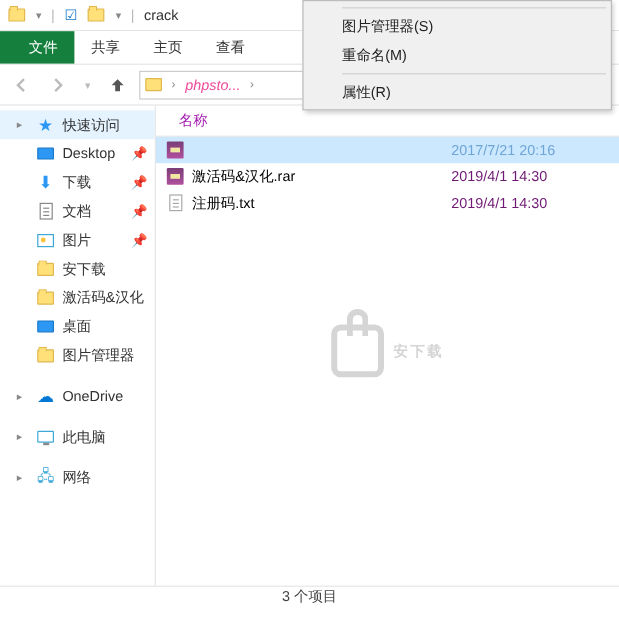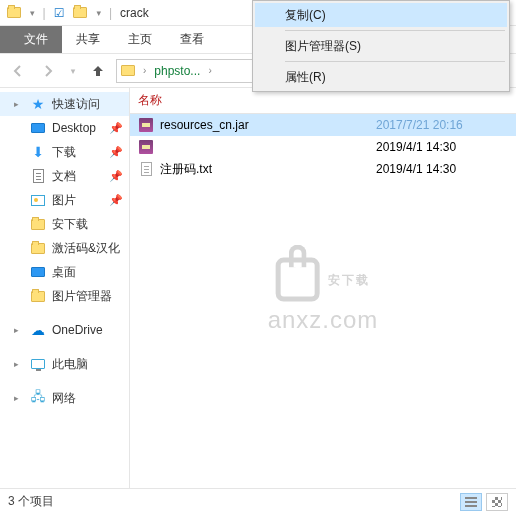--- a/index.html
+++ b/index.html
@@ -8,31 +8,31 @@
 .titlebar { height: 26px; display: flex; align-items: center; padding: 0 6px; border-bottom: 1px solid #e5e5e5; gap: 8px; }
 .titlebar .icon-sm { width: 16px; height: 16px; display: flex; align-items: center; justify-content: center; }
 .titlebar .folder-ico { background: #ffe079; border: 1px solid #e0b84e; width: 14px; height: 11px; border-radius: 1px; position: relative; }
 .titlebar .folder-ico::before { content: ""; position: absolute; top: -3px; left: 0; width: 5px; height: 3px; background: #ffe079; border: 1px solid #e0b84e; border-bottom: none; border-radius: 1px 1px 0 0; }
 .titlebar .check { color: #1979ca; font-size: 12px; }
 .titlebar .sep { color: #bbb; }
 .titlebar .title { color: #333; }
 
 .ribbon-tabs { height: 28px; display: flex; align-items: stretch; background: #fff; border-bottom: 1px solid #e5e5e5; }
 .ribbon-tabs .tab { padding: 0 14px; display: flex; align-items: center; color: #333; cursor: pointer; }
-.ribbon-tabs .tab.file { background: #737373; color: #fff; padding-left: 24px; }
+.ribbon-tabs .tab.file { background: #15803d; color: #fff; padding-left: 24px; }
 .ribbon-tabs .chevron { margin-left: auto; padding: 0 10px; display: flex; align-items: center; color: #555; }
 
 .navbar { height: 34px; display: flex; align-items: center; gap: 6px; padding: 4px 6px; border-bottom: 1px solid #e5e5e5; }
 .nav-btn { width: 24px; height: 24px; display: flex; align-items: center; justify-content: center; color: #aaa; border-radius: 2px; }
 .nav-btn.enabled { color: #555; }
 .nav-btn.small { width: 14px; }
 .addressbar { flex: 1; height: 24px; border: 1px solid #ccc; display: flex; align-items: center; padding: 0 2px; gap: 4px; }
 .addressbar .folder-ico { background: #ffe079; border: 1px solid #e0b84e; width: 14px; height: 11px; border-radius: 1px; position: relative; margin: 0 2px; }
 .addressbar .crumb-sep { color: #888; font-size: 10px; padding: 0 2px; }
-.addressbar .crumb { color: #15803d; padding: 0 2px; }
+.addressbar .crumb { color: #ec4899; padding: 0 2px; font-style: italic; }
 .addressbar .refresh { margin-left: auto; padding: 0 6px; color: #1979ca; font-size: 13px; }
 
 .main { display: flex; height: calc(100% - 26px - 28px - 34px - 26px); }
 .sidebar { width: 130px; border-right: 1px solid #e5e5e5; overflow: hidden; padding-top: 4px; }
 .side-item { height: 24px; display: flex; align-items: center; gap: 6px; padding: 0 6px 0 14px; cursor: pointer; }
 .side-item.header { background: #e5f3ff; }
 .side-item .label { color: #333; white-space: nowrap; overflow: hidden; text-overflow: ellipsis; }
 .side-item .tw { width: 10px; color: #888; font-size: 9px; }
 .side-item .pin { color: #888; font-size: 11px; margin-left: auto; }
 .side-group-space { height: 10px; }
@@ -47,47 +47,47 @@
 .ico-docs::after { content: ""; position: absolute; left: 2px; right: 2px; top: 3px; height: 1px; background: #888; box-shadow: 0 3px 0 #888, 0 6px 0 #888; }
 .ico-pics { width: 14px; height: 11px; background: #fff; border: 1px solid #3ca8d8; position: relative; }
 .ico-pics::after { content: ""; position: absolute; left: 2px; top: 2px; width: 4px; height: 4px; border-radius: 50%; background: #f6c23a; }
 .ico-onedrive { color: #0078d4; font-size: 14px; }
 .ico-pc { width: 14px; height: 10px; background: #fff; border: 1px solid #3ca8d8; border-radius: 1px; position: relative; }
 .ico-pc::after { content: ""; position: absolute; bottom: -3px; left: 4px; width: 5px; height: 2px; background: #888; }
 .ico-network { color: #3ca8d8; font-size: 13px; }
 
 .content { flex: 1; position: relative; }
 .col-header { height: 26px; border-bottom: 1px solid #e5e5e5; display: flex; align-items: center; }
-.col-header .col { padding: 0 8px; color: #b91c1c; }
+.col-header .col { padding: 0 19px; color: #a21caf; }
 .col-name { flex: 0 0 240px; }
 .col-date { flex: 1; text-align: left; }
 
 .filelist { }
 .file-row { height: 22px; display: flex; align-items: center; padding-left: 8px; cursor: pointer; }
 .file-row.selected { background: #cce8ff; }
 .file-row .fname-col { flex: 0 0 238px; display: flex; align-items: center; gap: 6px; }
-.file-row .fdate-col { flex: 1; color: #000000; padding-right: 14px; }
+.file-row .fdate-col { flex: 1; color: #701a75; padding-right: 14px; }
 .file-row.selected .fdate-col { color: #6fa5d6; }
 .ico-rar { width: 14px; height: 14px; background: linear-gradient(#7a3e77, #b0509f); border-radius: 1px; position: relative; }
 .ico-rar::after { content: ""; position: absolute; left: 3px; right: 3px; top: 5px; height: 4px; background: #f0e7a3; }
 .ico-txt { width: 11px; height: 14px; background: #fff; border: 1px solid #aaa; position: relative; }
 .ico-txt::after { content: ""; position: absolute; left: 2px; right: 2px; top: 3px; height: 1px; background: #aaa; box-shadow: 0 3px 0 #aaa, 0 6px 0 #aaa; }
 
 .watermark { position: absolute; left: 50%; top: 50%; transform: translate(-50%, -40%); text-align: center; color: #d5d5d5; pointer-events: none; }
 .watermark .wm-top { font-size: 44px; font-weight: bold; letter-spacing: 2px; display: flex; align-items: center; gap: 8px; justify-content: center; }
 .watermark .lock { width: 44px; height: 44px; border: 5px solid #d5d5d5; border-radius: 8px; position: relative; }
 .watermark .lock::before { content: ""; position: absolute; top: -18px; left: 8px; right: 8px; height: 18px; border: 5px solid #d5d5d5; border-bottom: none; border-radius: 12px 12px 0 0; }
 .watermark .wm-bottom { font-size: 24px; letter-spacing: 1px; margin-top: 4px; }
 
 .context-menu { position: absolute; top: 0; right: 6px; width: 258px; background: #f0f0f0; border: 1px solid #bcbcbc; box-shadow: 2px 2px 4px rgba(0,0,0,.2); z-index: 100; padding: 2px; }
 .context-menu .item { height: 24px; display: flex; align-items: center; padding-left: 30px; color: #222; cursor: pointer; }
 .context-menu .item.hover { background: #cce8ff; }
 .context-menu .sep { height: 1px; background: #d0d0d0; margin: 3px 2px 3px 30px; }
 
-.statusbar { height: 26px; border-top: 1px solid #e5e5e5; display: flex; align-items: center; padding: 0 8px; gap: 16px; color: #444; }
+.statusbar { height: 26px; border-top: 1px solid #e5e5e5; display: flex; align-items: center; padding: 0 8px; gap: 16px; color: #444; flex-direction: column; }
 .statusbar .right { margin-left: auto; display: flex; gap: 4px; }
 .view-btn { width: 22px; height: 18px; border: 1px solid #ccc; background: #fff; display: flex; align-items: center; justify-content: center; }
 .view-btn.active { background: #cce8ff; border-color: #99c9ef; }
 .vb-lines { width: 12px; height: 2px; background: #888; box-shadow: 0 4px 0 #888, 0 -4px 0 #888; }
 .vb-grid { width: 10px; height: 10px; background: conic-gradient(#888 0 25%, transparent 0 50%, #888 0 75%, transparent 0); background-size: 6px 6px; }
 </style>
 </head>
 <body>
 
 <div class="titlebar">
@@ -234,64 +234,63 @@
     <div class="col-header">
       <div class="col col-name">名称</div>
       <div class="col col-date"></div>
     </div>
     <div class="filelist">
       <div class="file-row selected">
         <div class="fname-col">
           <span class="icon-box">
               <span class="ico-rar"></span>
             </span>
-          <span>resources_cn.jar</span>
         </div>
         <div class="fdate-col">2017/7/21 20:16</div>
       </div>
       <div class="file-row">
         <div class="fname-col">
           <span class="icon-box">
               <span class="ico-rar"></span>
             </span>
+          <span>激活码&amp;汉化.rar</span>
         </div>
         <div class="fdate-col">2019/4/1 14:30</div>
       </div>
       <div class="file-row">
         <div class="fname-col">
           <span class="icon-box">
               <span class="ico-txt"></span>
             </span>
           <span>注册码.txt</span>
         </div>
         <div class="fdate-col">2019/4/1 14:30</div>
       </div>
     </div>
 
     <div class="watermark">
       <div class="wm-top">
           <span class="lock"></span>
           <span>安下载</span>
         </div>
-      <div class="wm-bottom">anxz.com</div>
     </div>
   </div>
 </div>
 
 <div class="statusbar">
   <span>3 个项目</span>
   <div class="right">
     <div class="view-btn active">
         <span class="vb-lines"></span>
       </div>
     <div class="view-btn">
         <span class="vb-grid"></span>
       </div>
   </div>
 </div>
 
 <div class="context-menu">
-  <div class="item hover">复制(C)</div>
   <div class="sep"></div>
   <div class="item">图片管理器(S)</div>
+  <div class="item">重命名(M)</div>
   <div class="sep"></div>
   <div class="item">属性(R)</div>
 </div>
 
 </body></html>

